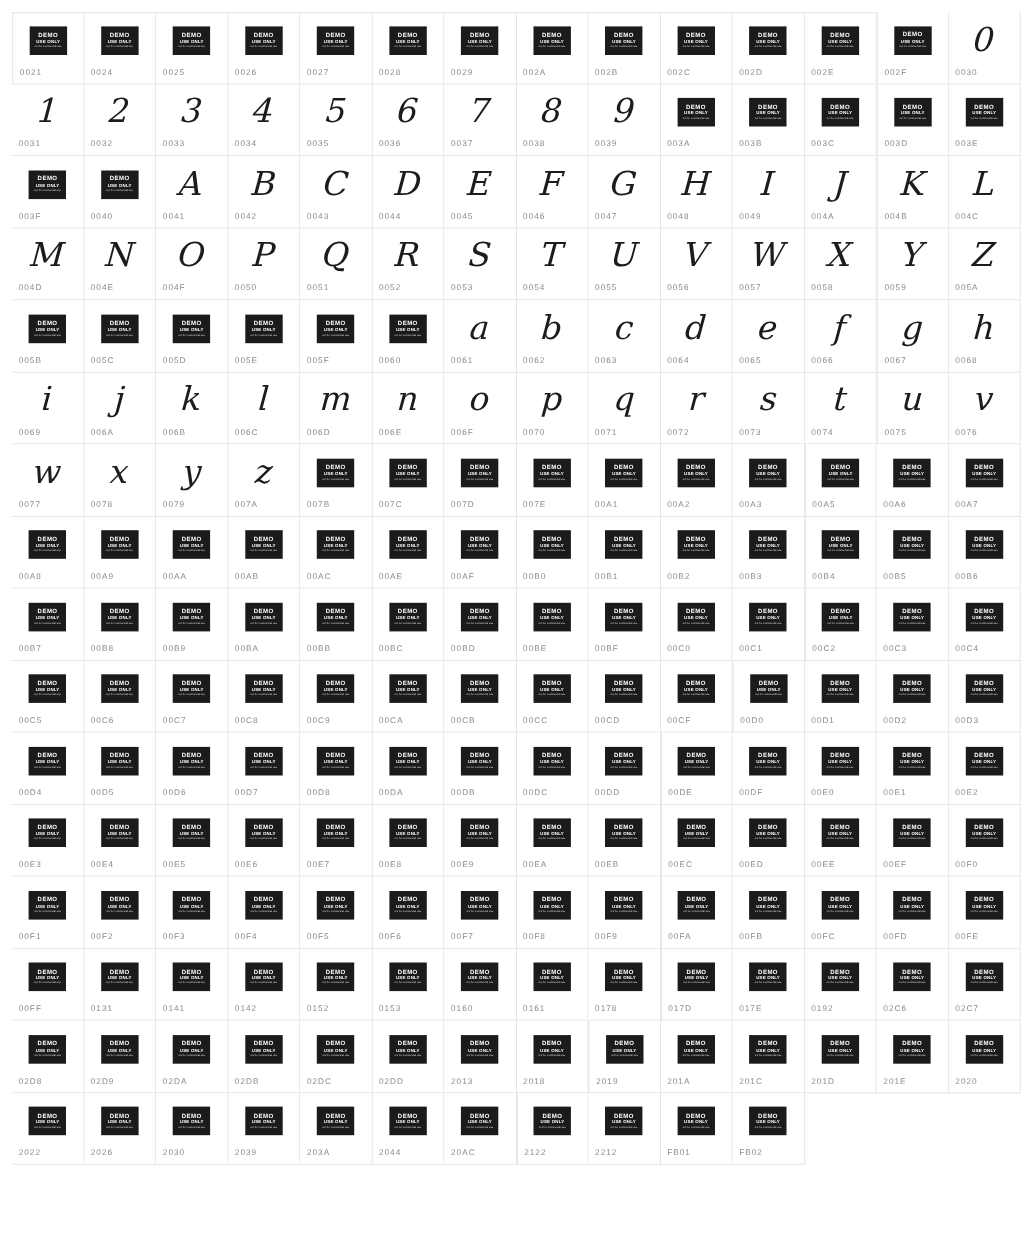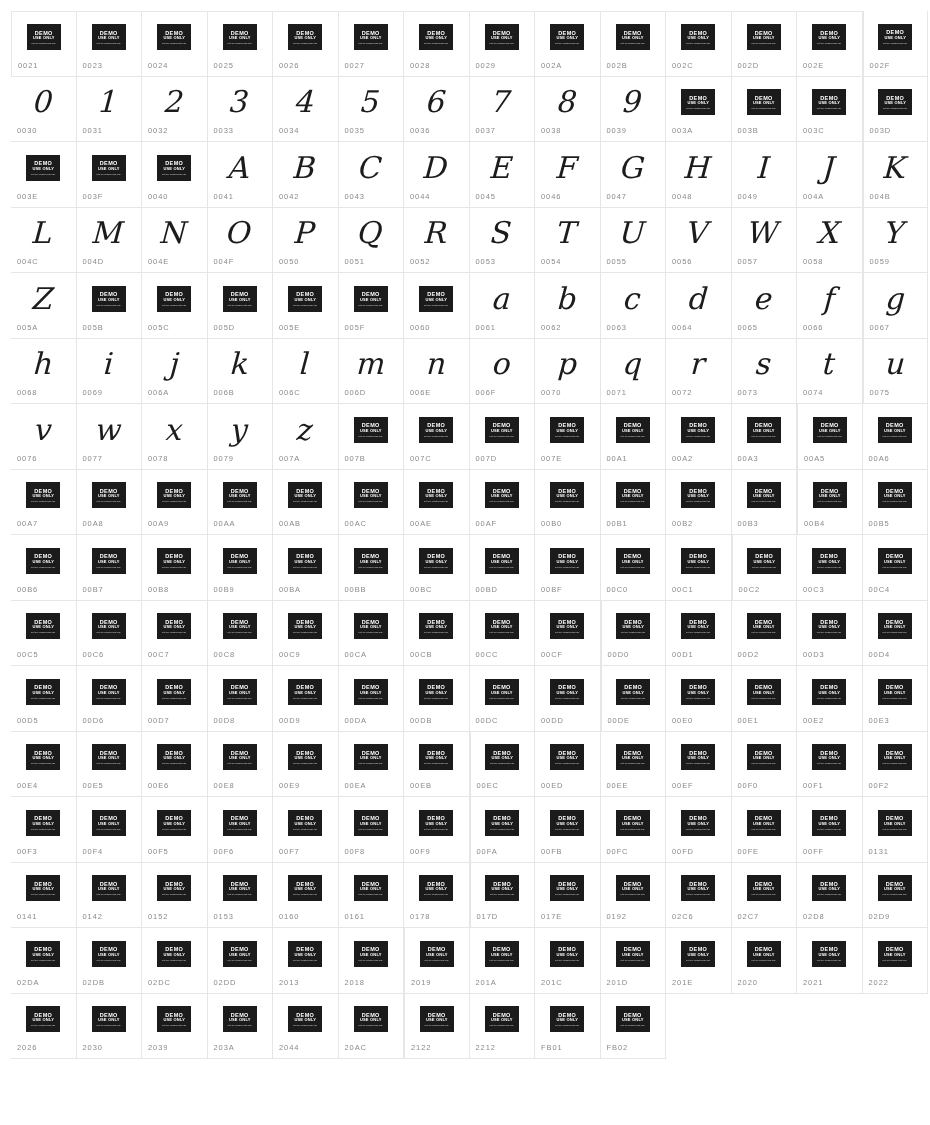--- a/index.html
+++ b/index.html
@@ -117,130 +117,120 @@
         <div class="code">0021</div>
       </div>
       <div class="cell first-row">
         <div class="glyph-box">
           <div class="demo">
             <div class="d1">DEMO</div>
             <div class="d2">USE ONLY</div>
             <div class="d3">not for commercial use</div>
           </div>
         </div>
-        <div class="code">0023</div>
+        <div class="code">0024</div>
       </div>
       <div class="cell first-row">
         <div class="glyph-box">
           <div class="demo">
             <div class="d1">DEMO</div>
             <div class="d2">USE ONLY</div>
             <div class="d3">not for commercial use</div>
           </div>
         </div>
-        <div class="code">0024</div>
+        <div class="code">0025</div>
       </div>
       <div class="cell first-row">
         <div class="glyph-box">
           <div class="demo">
             <div class="d1">DEMO</div>
             <div class="d2">USE ONLY</div>
             <div class="d3">not for commercial use</div>
           </div>
         </div>
-        <div class="code">0025</div>
+        <div class="code">0026</div>
       </div>
       <div class="cell first-row">
         <div class="glyph-box">
           <div class="demo">
             <div class="d1">DEMO</div>
             <div class="d2">USE ONLY</div>
             <div class="d3">not for commercial use</div>
           </div>
         </div>
-        <div class="code">0026</div>
+        <div class="code">0027</div>
       </div>
       <div class="cell first-row">
         <div class="glyph-box">
           <div class="demo">
             <div class="d1">DEMO</div>
             <div class="d2">USE ONLY</div>
             <div class="d3">not for commercial use</div>
           </div>
         </div>
-        <div class="code">0027</div>
+        <div class="code">0028</div>
       </div>
       <div class="cell first-row">
         <div class="glyph-box">
           <div class="demo">
             <div class="d1">DEMO</div>
             <div class="d2">USE ONLY</div>
             <div class="d3">not for commercial use</div>
           </div>
         </div>
-        <div class="code">0028</div>
+        <div class="code">0029</div>
       </div>
       <div class="cell first-row">
         <div class="glyph-box">
           <div class="demo">
             <div class="d1">DEMO</div>
             <div class="d2">USE ONLY</div>
             <div class="d3">not for commercial use</div>
           </div>
         </div>
-        <div class="code">0029</div>
+        <div class="code">002A</div>
       </div>
       <div class="cell first-row">
         <div class="glyph-box">
           <div class="demo">
             <div class="d1">DEMO</div>
             <div class="d2">USE ONLY</div>
             <div class="d3">not for commercial use</div>
           </div>
         </div>
-        <div class="code">002A</div>
+        <div class="code">002B</div>
       </div>
       <div class="cell first-row">
         <div class="glyph-box">
           <div class="demo">
             <div class="d1">DEMO</div>
             <div class="d2">USE ONLY</div>
             <div class="d3">not for commercial use</div>
           </div>
         </div>
-        <div class="code">002B</div>
+        <div class="code">002C</div>
       </div>
       <div class="cell first-row">
         <div class="glyph-box">
           <div class="demo">
             <div class="d1">DEMO</div>
             <div class="d2">USE ONLY</div>
             <div class="d3">not for commercial use</div>
           </div>
         </div>
-        <div class="code">002C</div>
+        <div class="code">002D</div>
       </div>
       <div class="cell first-row">
         <div class="glyph-box">
           <div class="demo">
             <div class="d1">DEMO</div>
             <div class="d2">USE ONLY</div>
             <div class="d3">not for commercial use</div>
           </div>
         </div>
-        <div class="code">002D</div>
-      </div>
-      <div class="cell first-row">
-        <div class="glyph-box">
-          <div class="demo">
-            <div class="d1">DEMO</div>
-            <div class="d2">USE ONLY</div>
-            <div class="d3">not for commercial use</div>
-          </div>
-        </div>
         <div class="code">002E</div>
       </div>
       <div class="cell first-col">
         <div class="glyph-box">
           <div class="demo">
             <div class="d1">DEMO</div>
             <div class="d2">USE ONLY</div>
             <div class="d3">not for commercial use</div>
           </div>
         </div>
@@ -1059,20 +1049,30 @@
         <div class="code">00BD</div>
       </div>
       <div class="cell">
         <div class="glyph-box">
           <div class="demo">
             <div class="d1">DEMO</div>
             <div class="d2">USE ONLY</div>
             <div class="d3">not for commercial use</div>
           </div>
         </div>
+        <div class="code">00BE</div>
+      </div>
+      <div class="cell">
+        <div class="glyph-box">
+          <div class="demo">
+            <div class="d1">DEMO</div>
+            <div class="d2">USE ONLY</div>
+            <div class="d3">not for commercial use</div>
+          </div>
+        </div>
         <div class="code">00BF</div>
       </div>
       <div class="cell">
         <div class="glyph-box">
           <div class="demo">
             <div class="d1">DEMO</div>
             <div class="d2">USE ONLY</div>
             <div class="d3">not for commercial use</div>
           </div>
         </div>
@@ -1199,20 +1199,30 @@
         <div class="code">00CC</div>
       </div>
       <div class="cell">
         <div class="glyph-box">
           <div class="demo">
             <div class="d1">DEMO</div>
             <div class="d2">USE ONLY</div>
             <div class="d3">not for commercial use</div>
           </div>
         </div>
+        <div class="code">00CD</div>
+      </div>
+      <div class="cell">
+        <div class="glyph-box">
+          <div class="demo">
+            <div class="d1">DEMO</div>
+            <div class="d2">USE ONLY</div>
+            <div class="d3">not for commercial use</div>
+          </div>
+        </div>
         <div class="code">00CF</div>
       </div>
       <div class="cell first-col">
         <div class="glyph-box">
           <div class="demo">
             <div class="d1">DEMO</div>
             <div class="d2">USE ONLY</div>
             <div class="d3">not for commercial use</div>
           </div>
         </div>
@@ -1299,30 +1309,20 @@
         <div class="code">00D8</div>
       </div>
       <div class="cell">
         <div class="glyph-box">
           <div class="demo">
             <div class="d1">DEMO</div>
             <div class="d2">USE ONLY</div>
             <div class="d3">not for commercial use</div>
           </div>
         </div>
-        <div class="code">00D9</div>
-      </div>
-      <div class="cell">
-        <div class="glyph-box">
-          <div class="demo">
-            <div class="d1">DEMO</div>
-            <div class="d2">USE ONLY</div>
-            <div class="d3">not for commercial use</div>
-          </div>
-        </div>
         <div class="code">00DA</div>
       </div>
       <div class="cell">
         <div class="glyph-box">
           <div class="demo">
             <div class="d1">DEMO</div>
             <div class="d2">USE ONLY</div>
             <div class="d3">not for commercial use</div>
           </div>
         </div>
@@ -1359,20 +1359,30 @@
         <div class="code">00DE</div>
       </div>
       <div class="cell">
         <div class="glyph-box">
           <div class="demo">
             <div class="d1">DEMO</div>
             <div class="d2">USE ONLY</div>
             <div class="d3">not for commercial use</div>
           </div>
         </div>
+        <div class="code">00DF</div>
+      </div>
+      <div class="cell">
+        <div class="glyph-box">
+          <div class="demo">
+            <div class="d1">DEMO</div>
+            <div class="d2">USE ONLY</div>
+            <div class="d3">not for commercial use</div>
+          </div>
+        </div>
         <div class="code">00E0</div>
       </div>
       <div class="cell">
         <div class="glyph-box">
           <div class="demo">
             <div class="d1">DEMO</div>
             <div class="d2">USE ONLY</div>
             <div class="d3">not for commercial use</div>
           </div>
         </div>
@@ -1429,20 +1439,30 @@
         <div class="code">00E6</div>
       </div>
       <div class="cell">
         <div class="glyph-box">
           <div class="demo">
             <div class="d1">DEMO</div>
             <div class="d2">USE ONLY</div>
             <div class="d3">not for commercial use</div>
           </div>
         </div>
+        <div class="code">00E7</div>
+      </div>
+      <div class="cell">
+        <div class="glyph-box">
+          <div class="demo">
+            <div class="d1">DEMO</div>
+            <div class="d2">USE ONLY</div>
+            <div class="d3">not for commercial use</div>
+          </div>
+        </div>
         <div class="code">00E8</div>
       </div>
       <div class="cell">
         <div class="glyph-box">
           <div class="demo">
             <div class="d1">DEMO</div>
             <div class="d2">USE ONLY</div>
             <div class="d3">not for commercial use</div>
           </div>
         </div>
@@ -1930,30 +1950,20 @@
       </div>
       <div class="cell">
         <div class="glyph-box">
           <div class="demo">
             <div class="d1">DEMO</div>
             <div class="d2">USE ONLY</div>
             <div class="d3">not for commercial use</div>
           </div>
         </div>
         <div class="code">2020</div>
-      </div>
-      <div class="cell">
-        <div class="glyph-box">
-          <div class="demo">
-            <div class="d1">DEMO</div>
-            <div class="d2">USE ONLY</div>
-            <div class="d3">not for commercial use</div>
-          </div>
-        </div>
-        <div class="code">2021</div>
       </div>
       <div class="cell">
         <div class="glyph-box">
           <div class="demo">
             <div class="d1">DEMO</div>
             <div class="d2">USE ONLY</div>
             <div class="d3">not for commercial use</div>
           </div>
         </div>
         <div class="code">2022</div>

